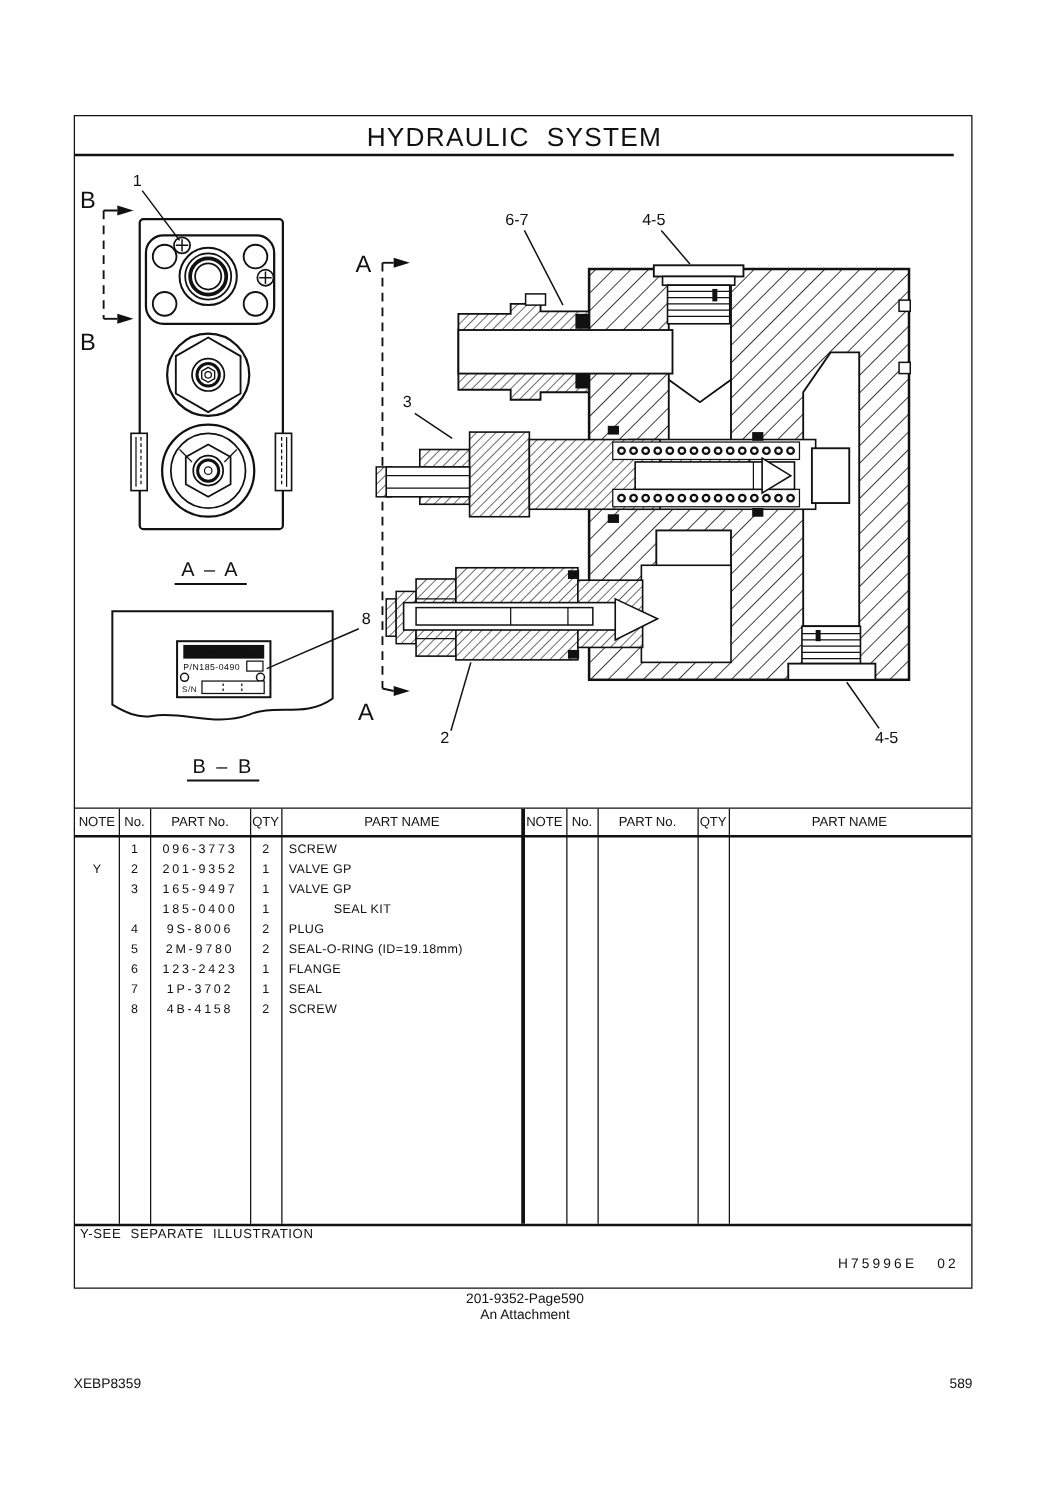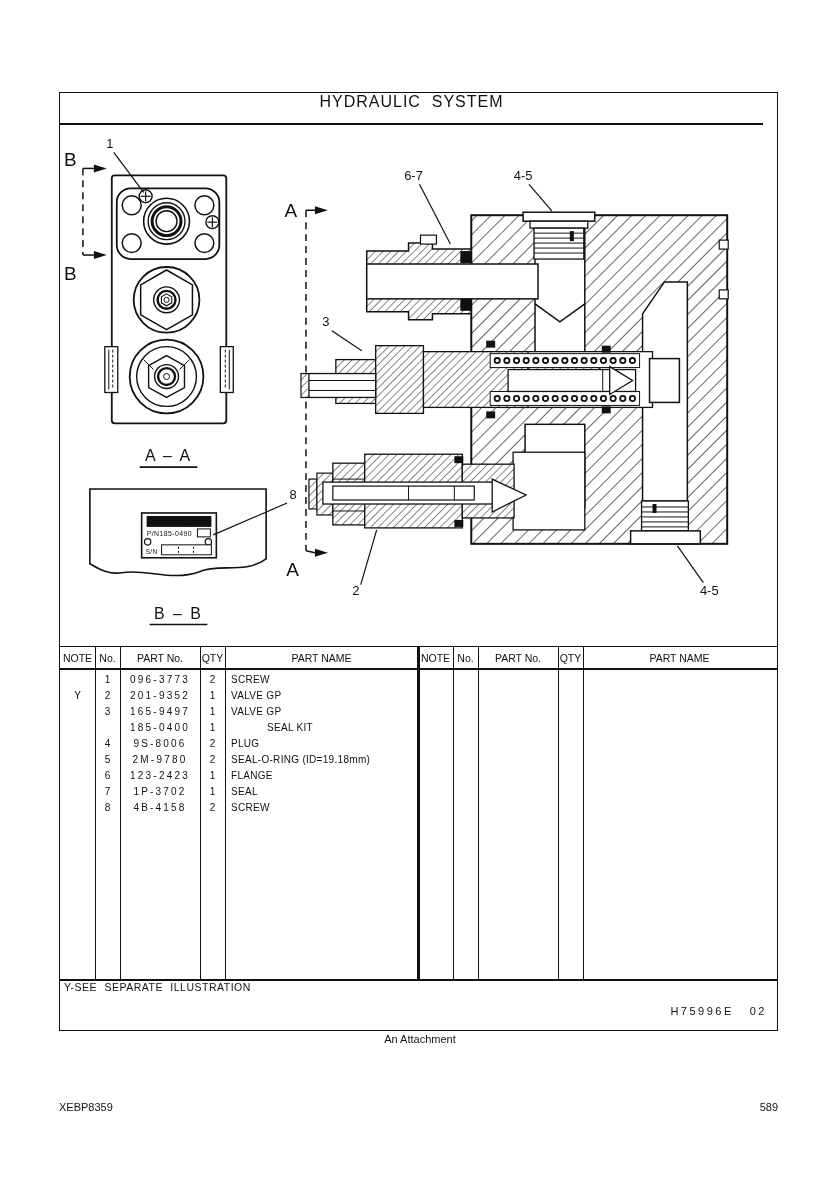--- a/index.html
+++ b/index.html
@@ -1,22 +1,22 @@
 <!DOCTYPE html>
 <html><head>
 <meta charset="utf-8">
 <style>
   html,body{margin:0;padding:0;background:#e8e8e8;}
   .page{position:relative;width:840px;height:1188px;background:#ffffff;overflow:hidden;
         font-family:"Liberation Sans",sans-serif;color:#111;}
   .frame{position:absolute;left:59px;top:92px;width:719px;height:939px;
          border:1.6px solid #111;box-sizing:border-box;}
   .title-band{position:absolute;left:0;top:0;right:14px;height:30px;border-bottom:2.6px solid #111;
-              display:flex;align-items:flex-start;justify-content:center;
-              font-size:16px;letter-spacing:1px;white-space:pre;}
+              display:flex;align-items:flex-end;justify-content:center;
+              font-size:21px;letter-spacing:1px;white-space:pre;}
   .drawing{position:absolute;left:0;top:31px;width:716px;height:522px;}
   .drawing text{font-family:"Liberation Sans",sans-serif;fill:#111;}
   .callout{font-size:13px;}
   .cutletter{font-size:19px;}
   .viewlabel{font-size:16px;letter-spacing:2px;}
   .np-brand{font-size:6.8px;font-weight:bold;fill:#fff;letter-spacing:.2px;}
   .np-small{font-size:7px;letter-spacing:.4px;}
   .np-tiny{font-size:6.5px;letter-spacing:.4px;}
 
   
@@ -363,18 +363,19 @@
       </div>
     </div>
 
     <div class="note-line">Y-SEE SEPARATE ILLUSTRATION</div>
     <div class="doc-code">
       <span>H75996E</span><span class="rev">02</span>
     </div>
   </div>
 
   <div class="caption">
+    <div class="cap-sub">201-9352-Page590</div>
     <div class="cap-sub">An Attachment</div>
   </div>
 
   <div class="footer-left">XEBP8359</div>
   <div class="page-num">589</div>
 </div>
 
 </body></html>

